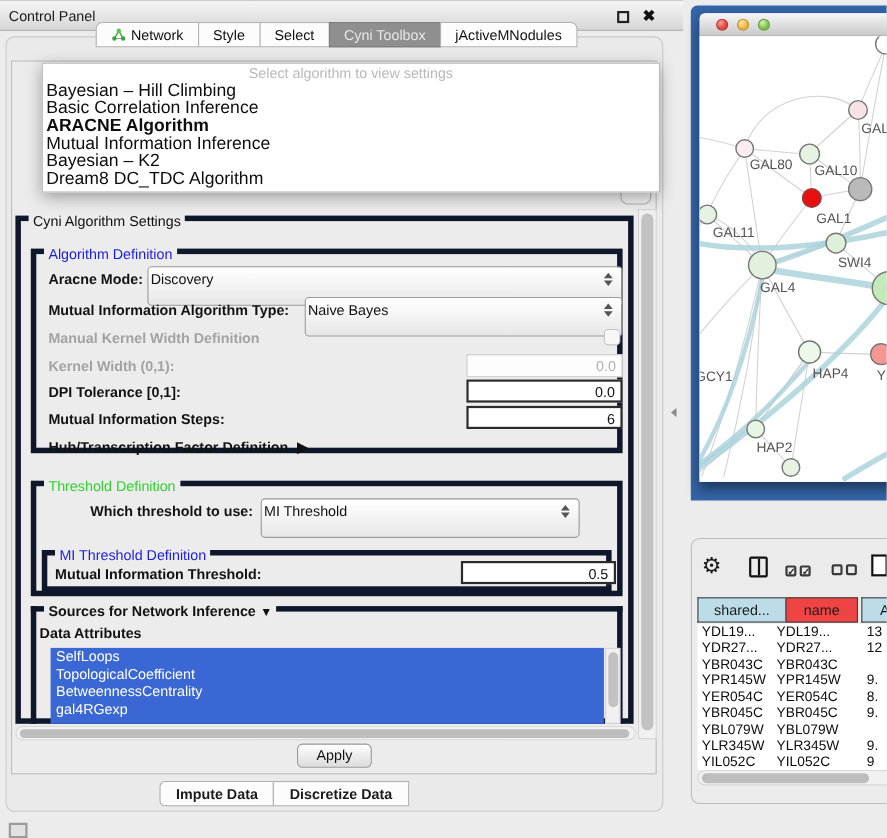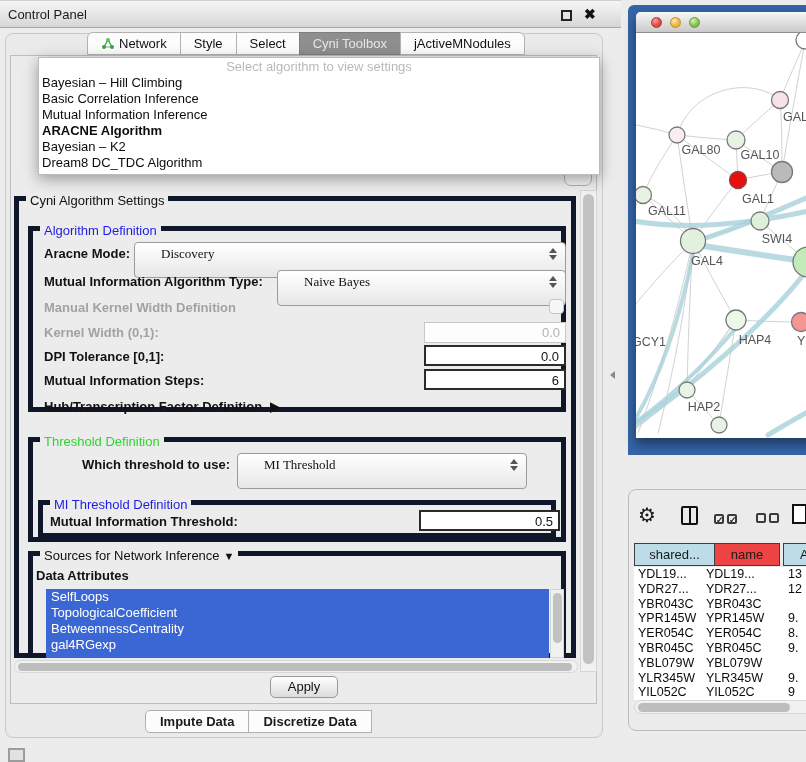--- a/index.html
+++ b/index.html
@@ -28,37 +28,37 @@
   .tab .net-ico { display:inline-block; vertical-align:-2px; margin-right:5px; }
   .btabrow { display:flex; height:23px; line-height:21px; z-index:5; }
   .btab { background:#fcfcfc; border:1px solid #b0b0b0; margin-left:-1px; padding:0 14px; font-weight:bold; color:#1a1a1a; }
   .btab.first { border-radius:5px 0 0 5px; }
   .btab.sel { background:#8f8f8f; color:#ececec; border-color:#7c7c7c; border-radius:4px; font-weight:normal; }
 
   
   .dd-overlay { left:18px; top:57px; width:562px; height:118px; background:#ffffff;
     border:1px solid #bbb; box-shadow:0 4px 14px rgba(0,0,0,.35); z-index:50;margin-left:20px; }
   .dd-head { text-align:center; color:#b9b9b9; font-size:13px; height:17px; line-height:17px; }
-  .dd-item { padding-left:3px; height:16px; line-height:16px; font-size:13px; color:#0d0d0d; white-space:nowrap; }
+  .dd-item { padding-left:3px; height:16px; line-height:16px; font-size:16px; color:#0d0d0d; white-space:nowrap; }
   .dd-item.sel { font-weight:bold; }
 
   
   .combo-peek { left:572px; top:101px; width:22px; height:25px; border:1px solid #7da4d4; border-radius:6px;
     background:#f2f2f2; box-shadow:0 0 5px 2px rgba(96,156,233,.85); z-index:10; }
   .box-peek { left:564px; top:155px; width:28px; height:31px; border:1px solid #b0b0b0; border-radius:7px; background:#f1f1f1; z-index:10; }
 
   
   .group { border:5px solid #0f172a; }
   .gtitle { position:absolute; top:-8px; left:7px; background:#ececec; padding:0 4px; font-size:13px; }
   .blue  { color:#1d1de0; }
   .green { color:#2fd42f; }
   .flabel { position:absolute; font-weight:bold; font-size:13px; color:#121212; white-space:nowrap; }
   .flabel.dis { color:#a2a2a2; }
   .combo { position:absolute; height:36px; line-height:21px; background:linear-gradient(#ffffff,#e7e7e7);
-    border:1px solid #9b9b9b; border-radius:4px; padding-left:26px; font-size:13px; color:#111;font-family:Liberation Serif, serif; }
+    border:1px solid #9b9b9b; border-radius:4px; padding-left:2px; font-size:13px; color:#111; }
   .spin { position:absolute; right:9px; top:4px; width:8px; height:14px; }
   .spin:before { content:""; position:absolute; left:1px; top:1px; border-left:4px solid transparent; border-right:4px solid transparent; border-bottom:5px solid #555; }
   .spin:after  { content:""; position:absolute; left:1px; bottom:1px; border-left:4px solid transparent; border-right:4px solid transparent; border-top:5px solid #555; }
   .tfield { position:absolute; height:21px; line-height:19px; background:#fff; border:2px solid #2b2b2b;
     text-align:right; padding-right:5px; font-size:13px; color:#111; }
   .tfield.dis { border:1px solid #c8c8c8; color:#b2b2b2; background:#fdfdfd; }
   .checkbox { position:absolute; width:15px; height:15px; border:1px solid #c4c4c4; border-radius:4px; background:#f7f7f7; }
   .tri-right { display:inline-block; margin-left:8px; color:#111; font-size:13px; }
   .tri-down  { color:#111; font-size:11px; margin-left:4px; }
 
@@ -115,21 +115,21 @@
 
 <div class="abs cp-header">
   <span class="cp-title">Control Panel</span>
   <span class="btn-float" style="left:561px;"></span>
   <span class="btn-close" style="left:584px;">✖</span>
 </div>
 
 <div class="abs cp-outer"></div>
 <div class="abs cp-content"></div>
 
-<div class="abs tabrow" style="left:88px; top:32px;">
+<div class="abs tabrow" style="left:88px; top:20px;">
   <div class="tab first">
     <span class="net-ico"><svg width="13" height="13" viewBox="0 0 13 13">
           <line x1="3" y1="10" x2="7" y2="3" stroke="#3aa53a" stroke-width="1.3"></line>
           <line x1="7" y1="3" x2="11" y2="10" stroke="#3aa53a" stroke-width="1.3"></line>
           <line x1="3" y1="10" x2="11" y2="10" stroke="#9a9a9a" stroke-width="1"></line>
           <circle cx="3" cy="10" r="2" fill="#3aa53a"></circle>
           <circle cx="7" cy="3" r="2" fill="#58c558"></circle>
           <circle cx="11" cy="10" r="2" fill="#3aa53a"></circle>
         </svg></span><span>Network</span>
   </div>
@@ -141,22 +141,22 @@
 
 <div class="abs combo-peek">
     <span class="spin"></span>
   </div>
 <div class="abs box-peek"></div>
 
 <div class="abs dd-overlay">
   <div class="dd-head">Select algorithm to view settings</div>
   <div class="dd-item">Bayesian – Hill Climbing</div>
   <div class="dd-item">Basic Correlation Inference</div>
+  <div class="dd-item sel">ARACNE Algorithm</div>
   <div class="dd-item">Mutual Information Inference</div>
-  <div class="dd-item sel">ARACNE Algorithm</div>
   <div class="dd-item">Bayesian – K2</div>
   <div class="dd-item">Dream8 DC_TDC Algorithm</div>
 </div>
 
 <div class="abs group" style="left:14px; top:196px; width:562px; height:462px;">
   <span class="gtitle">Cyni Algorithm Settings</span>
 </div>
 
 <div class="abs group" style="left:28px; top:226px; width:538px; height:186px;">
   <span class="gtitle blue">Algorithm Definition</span>
@@ -190,21 +190,21 @@
   <span>MI Threshold</span>
   <span class="spin"></span>
 </div>
 <div class="abs group" style="left:38px; top:500px; width:518px; height:38px;">
   <span class="gtitle blue">MI Threshold Definition</span>
 </div>
 <span class="abs flabel" style="left:50px; top:514px;">Mutual Information Threshold:</span>
 <div class="tfield" style="left:419px; top:510px; width:141px;">0.5</div>
 
 <div class="abs group" style="left:28px; top:551px; width:538px; height:107px; border-bottom:none;">
-  <span class="gtitle" style="font-weight:normal;text-align:center;"><span>Sources for Network Inference</span><span class="tri-down">▼</span></span>
+  <span class="gtitle" style="font-weight:bold;text-align:center;"><span>Sources for Network Inference</span><span class="tri-down">▼</span></span>
 </div>
 <span class="abs flabel" style="left:36px; top:568px;">Data Attributes</span>
 <div class="attr-list" style="left:46px; top:589px; width:503px; height:69px; overflow:hidden;">
   <div class="attr-item">SelfLoops</div>
   <div class="attr-item">TopologicalCoefficient</div>
   <div class="attr-item">BetweennessCentrality</div>
   <div class="attr-item">gal4RGexp</div>
 </div>
 <div class="vsb" style="left:550px; top:589px; width:14px; height:69px;">
   <span class="vsb-thumb" style="left:2px; top:3px; width:9px; height:50px;"></span>

